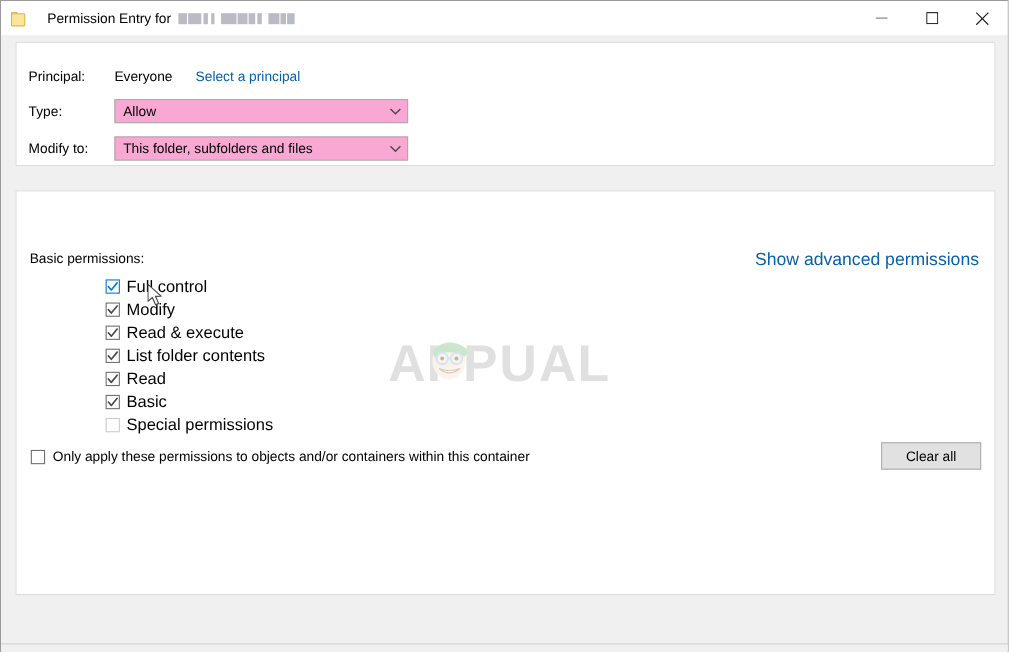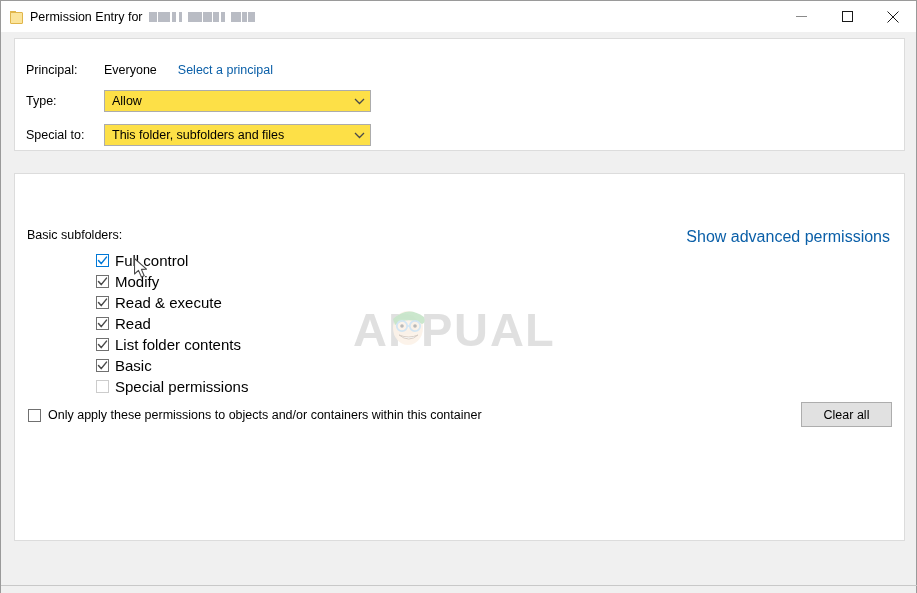--- a/index.html
+++ b/index.html
@@ -36,21 +36,21 @@
     background: #ffffff;
     display: flex;
     align-items: center;
     flex: 0 0 auto;
     position: relative;
   }
   #title-left {
     display: flex;
     align-items: flex-end;
     padding-left: 9px;
-    gap: 5px;
+    gap: 18px;
     flex: 1 1 auto;
     min-width: 0;
   }
   .folder-icon {
     width: 15px;
     height: 13px;
     position: relative;
     flex: 0 0 auto;
   }
   .folder-icon .tab {
@@ -152,21 +152,21 @@
   }
   .link {
     color: #0a5fa8;
     font-size: 12.5px;
     cursor: pointer;
     text-decoration: none;
   }
 
   .combo {
     height: 22px;
-    background: #fde047;
+    background: #f9a8d4;
     border: 1px solid #acacac;
     box-sizing: border-box;
     display: flex;
     align-items: center;
     justify-content: space-between;
     padding: 0 0 0 7px;
     font-size: 12.5px;
     color: #000;
     cursor: default;
     user-select: none;
@@ -373,35 +373,35 @@
           <span>Allow</span>
           <span class="arrow">
             <svg width="11" height="7" viewBox="0 0 11 7">
                 <polyline points="1,1 5.5,5.5 10,1" fill="none" stroke="#4a4a4a" stroke-width="1.3"></polyline>
               </svg>
           </span>
         </span>
       </div>
 
       <div class="field-row" style="left:11px; top:86px;">
-        <span class="field-label" style="width:62px;">Special to:</span>
+        <span class="field-label" style="width:62px;">Modify to:</span>
         <span class="combo" style="margin-left:16px; width:267px;">
           <span>This folder, subfolders and files</span>
           <span class="arrow">
             <svg width="11" height="7" viewBox="0 0 11 7">
                 <polyline points="1,1 5.5,5.5 10,1" fill="none" stroke="#4a4a4a" stroke-width="1.3"></polyline>
               </svg>
           </span>
         </span>
       </div>
     </div>
 
     <div class="group-panel" id="panel-permissions">
 
-      <div id="basic-perm-label">Basic subfolders:</div>
+      <div id="basic-perm-label">Basic permissions:</div>
       <div id="adv-link" class="link">Show advanced permissions</div>
 
       <div id="perm-list">
           <div class="perm-row">
             <span class="cb hover">
               <svg width="11" height="11" viewBox="0 0 11 11">
                 <polyline points="1.5,5.5 4.2,8.6 9.5,2.1" fill="none" stroke="#0078d7" stroke-width="1.5" stroke-linecap="round" stroke-linejoin="round"></polyline>
               </svg>
             </span>
             <span class="perm-label">Full control</span>
@@ -421,29 +421,29 @@
               </svg>
             </span>
             <span class="perm-label">Read &amp; execute</span>
           </div>
           <div class="perm-row">
             <span class="cb">
               <svg width="11" height="11" viewBox="0 0 11 11">
                 <polyline points="1.5,5.5 4.2,8.6 9.5,2.1" fill="none" stroke="#4a4a4a" stroke-width="1.5" stroke-linecap="round" stroke-linejoin="round"></polyline>
               </svg>
             </span>
-            <span class="perm-label">Read</span>
+            <span class="perm-label">List folder contents</span>
           </div>
           <div class="perm-row">
             <span class="cb">
               <svg width="11" height="11" viewBox="0 0 11 11">
                 <polyline points="1.5,5.5 4.2,8.6 9.5,2.1" fill="none" stroke="#4a4a4a" stroke-width="1.5" stroke-linecap="round" stroke-linejoin="round"></polyline>
               </svg>
             </span>
-            <span class="perm-label">List folder contents</span>
+            <span class="perm-label">Read</span>
           </div>
           <div class="perm-row">
             <span class="cb">
               <svg width="11" height="11" viewBox="0 0 11 11">
                 <polyline points="1.5,5.5 4.2,8.6 9.5,2.1" fill="none" stroke="#4a4a4a" stroke-width="1.5" stroke-linecap="round" stroke-linejoin="round"></polyline>
               </svg>
             </span>
             <span class="perm-label">Basic</span>
           </div>
           <div class="perm-row">

